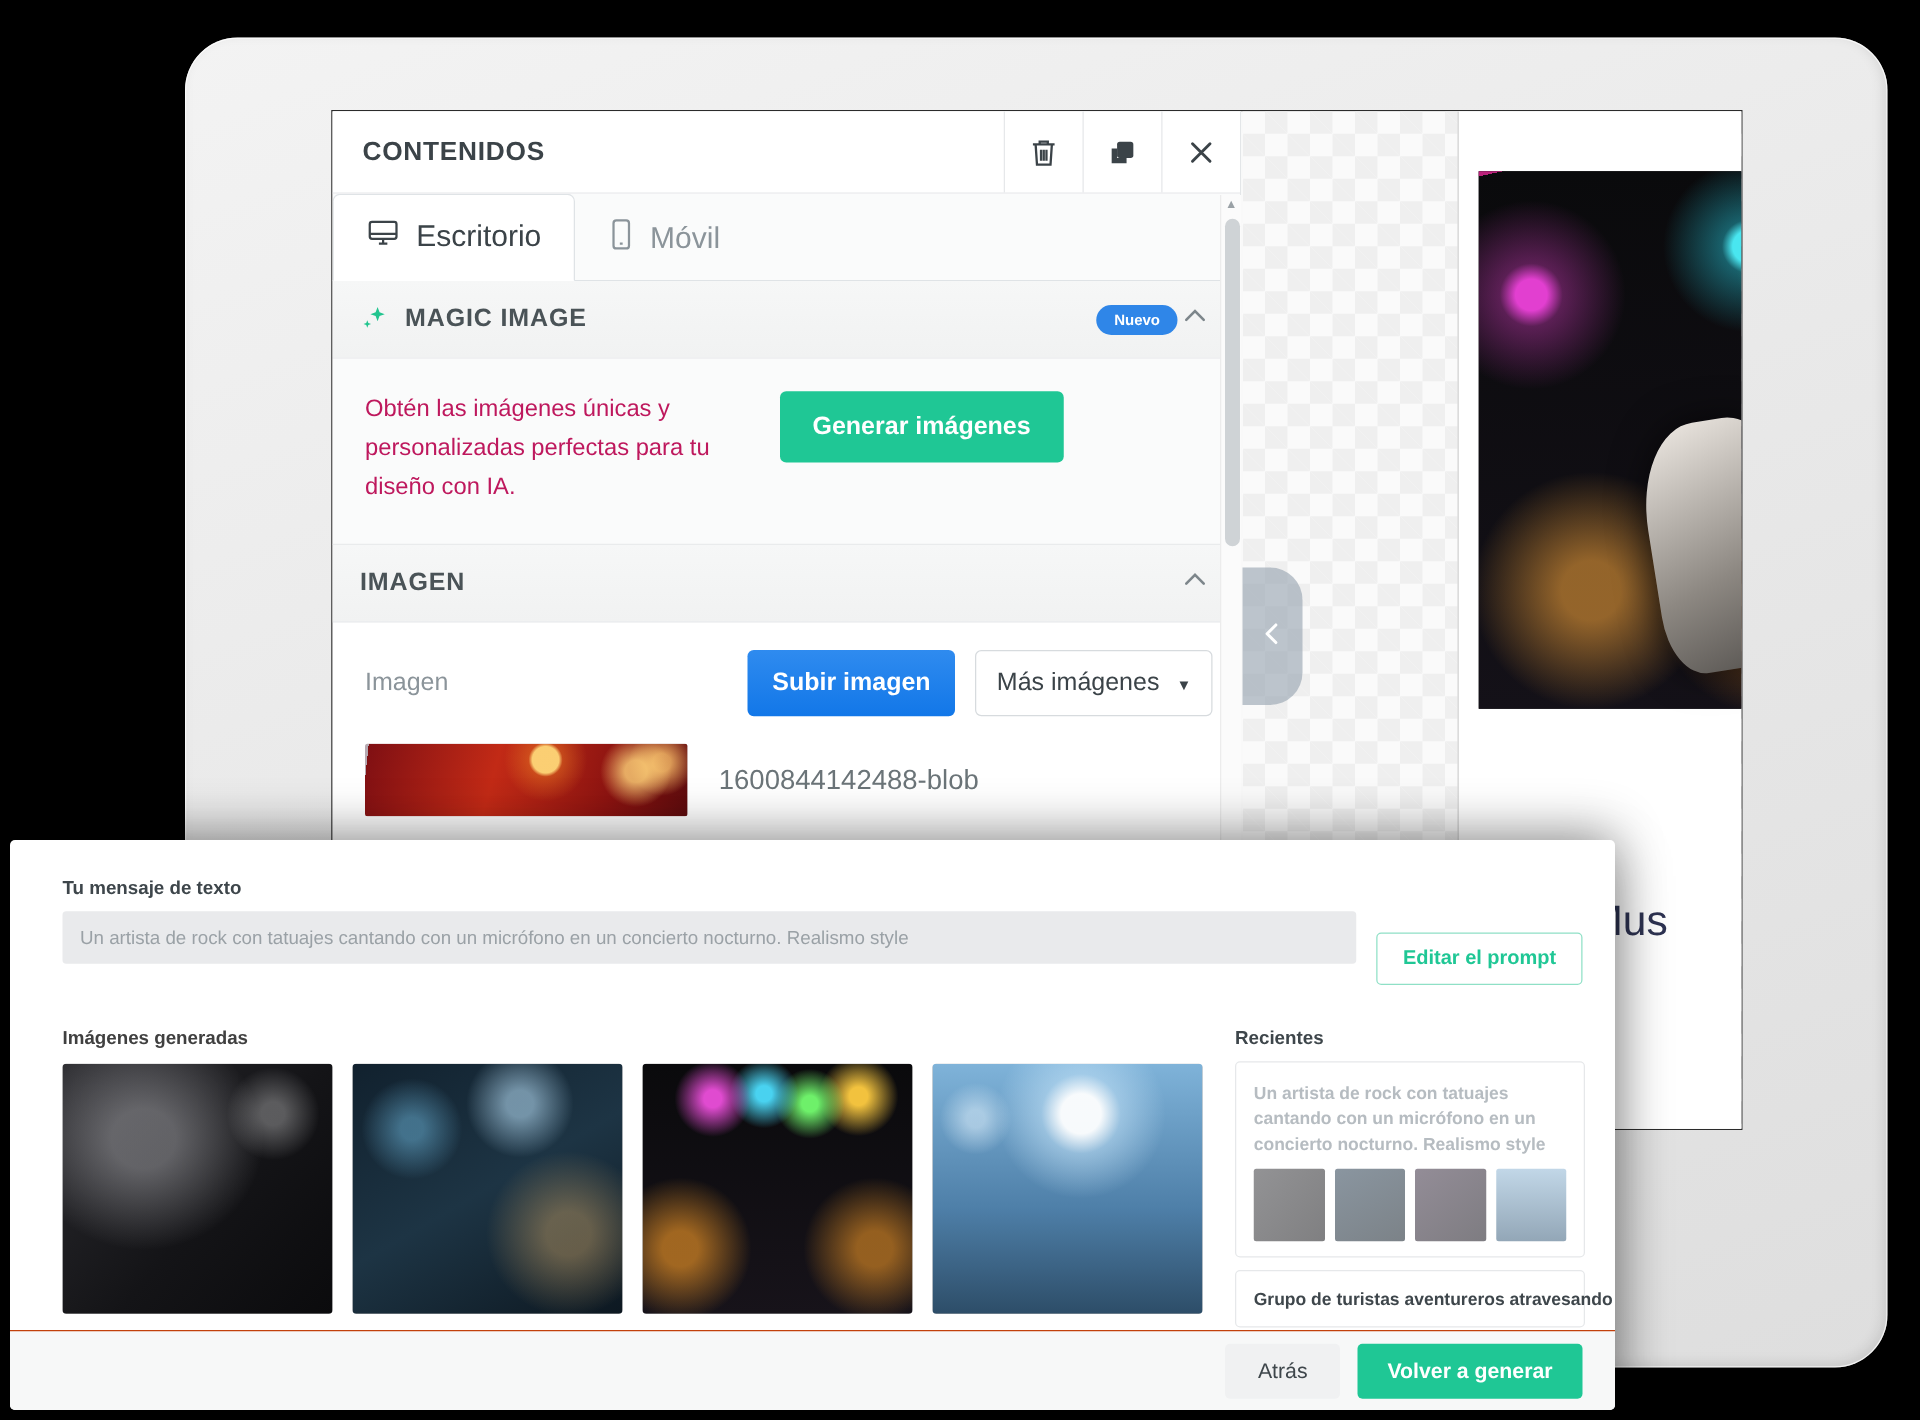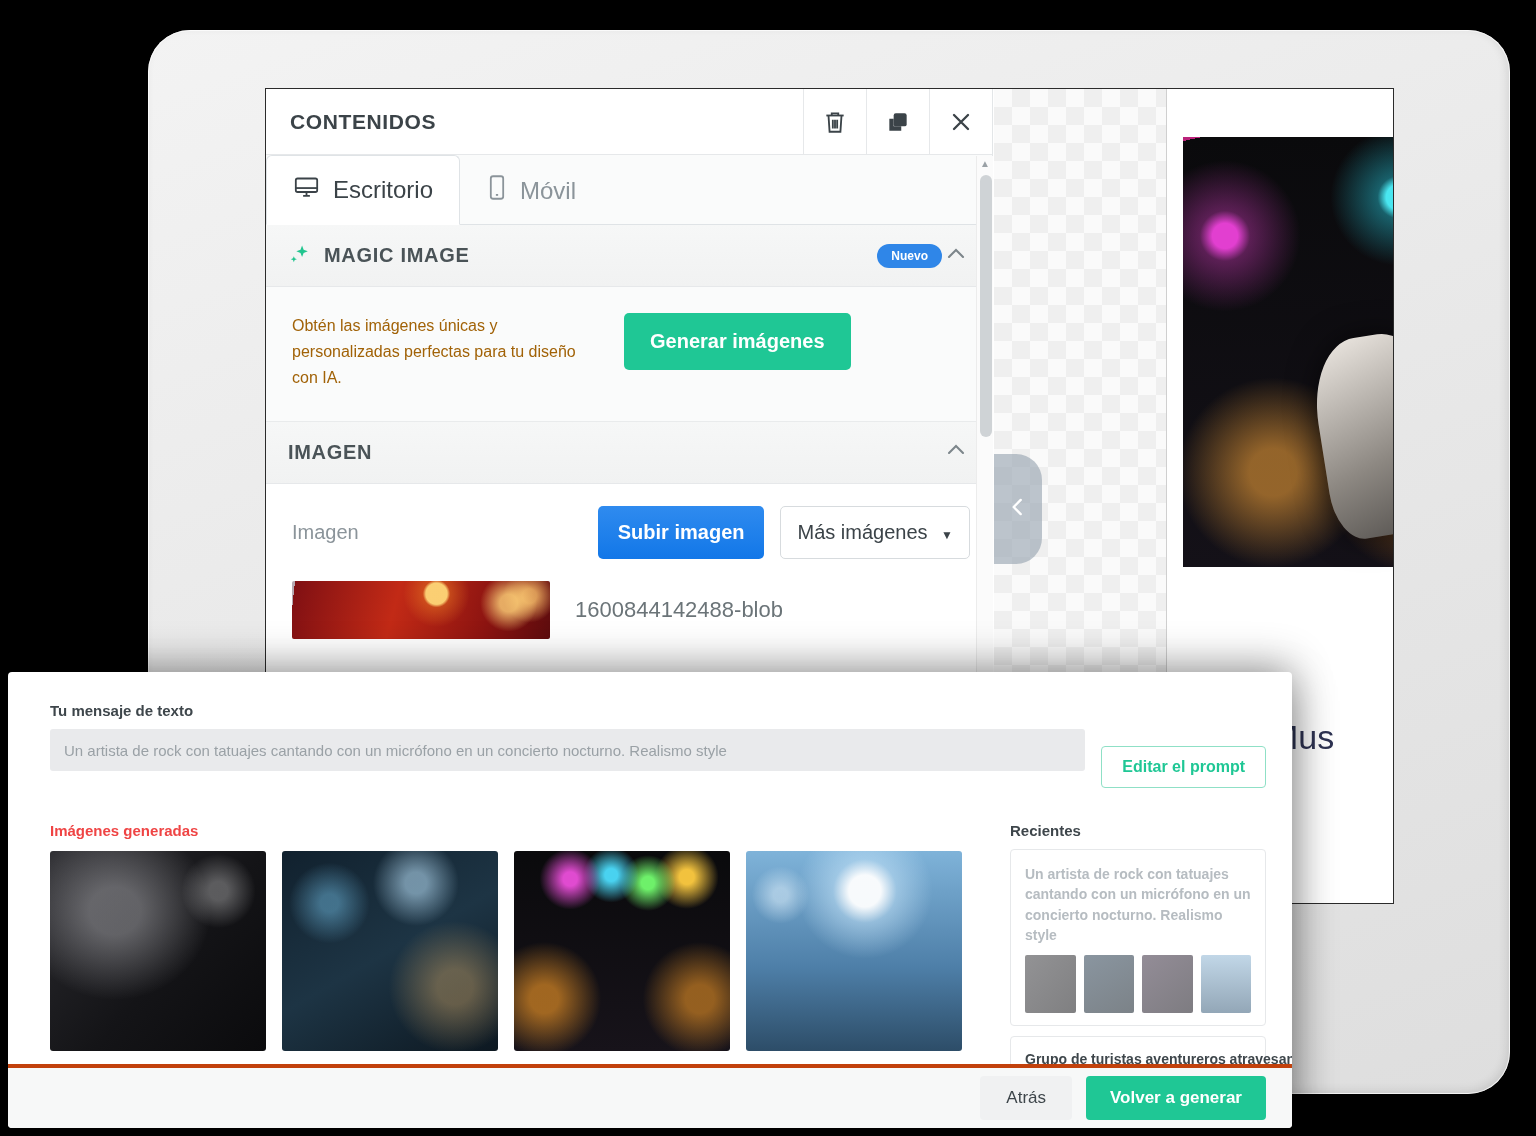--- a/index.html
+++ b/index.html
@@ -91,21 +91,21 @@
     padding: 5px 14px; border-radius: 12px; margin-left: 14px;
   }
   .chev { color:#7d868b; }
 
   
   .magic-body {
     display:flex; align-items:flex-start; gap:20px;
     padding: 26px 22px 30px 26px; background:#fafbfb;
     border-bottom:1px solid #e9ebec;
   }
-  .magic-desc { font-size: 16px; line-height: 1.62; color: #a16207; width: 312px; }
+  .magic-desc { font-size: 19px; line-height: 1.62; color: #be185d; width: 312px; }
   .btn-green {
     background:#1fc795; color:#fff; border:none; border-radius:5px;
     font-size:20px; font-weight:bold; padding: 17px 26px; cursor:pointer;
     font-family:"Liberation Sans", sans-serif;
   }
 
   
   .imagen-row { display:flex; align-items:center; padding: 22px 22px 14px 26px; gap: 16px; }
   .imagen-label { font-size:20px; color:#8b949a; flex:1; }
   .btn-blue {
@@ -216,21 +216,21 @@
     flex:1; background:#e9eaec; border:none; border-radius:3px;
     padding: 0 14px; height: 42px; font-size: 15px; color:#9aa1a6;
     font-family:"Liberation Sans", sans-serif;
   }
   .btn-ghost-green {
     background:#fff; color:#1fc795; border:1px solid #8fe0c6; border-radius:4px;
     font-size:16px; font-weight:bold; padding: 0 20px; height:42px; cursor:pointer;
     white-space:nowrap; font-family:"Liberation Sans", sans-serif;margin-top:17px;
   }
 
-  .gen-label { font-size:15px; font-weight:bold; color:#ef4444; margin-top: 30px; }
+  .gen-label { font-size:15px; font-weight:bold; color:#404040; margin-top: 30px; }
 
   .content-cols { display:flex; gap: 26px; margin-top: 12px; }
   .gen-grid { display:flex; gap: 16px; flex: 1; }
   .gen-thumb {
     width: 216px; height: 200px; border-radius:3px; overflow:hidden;
     background:#151515; cursor:pointer; position:relative;
   }
   .g1 {
     background-image:
       radial-gradient(circle at 78% 20%, rgba(255,255,255,.30) 0 4%, transparent 16%),
@@ -254,41 +254,41 @@
       radial-gradient(circle at 86% 74%, rgba(255,160,40,.55) 0 6%, transparent 24%),
       linear-gradient(#0a0a0c,#17131a);
   }
   .g4 {
     background-image:
       radial-gradient(circle at 55% 20%, rgba(255,255,255,.95) 0 8%, rgba(200,230,250,.5) 16%, transparent 34%),
       radial-gradient(circle at 16% 22%, rgba(230,245,255,.5) 0 3%, transparent 12%),
       linear-gradient(#7fb3d9 0%,#4e7fa8 58%,#2d4d68 100%);
   }
 
-  .recent-col { width: 256px; }
+  .recent-col { width: 280px; }
   .recent-title { font-size:15px; font-weight:bold; color:#3e464b; }
   .recent-card {
     border:1px solid #e6e8ea; border-radius:4px; padding: 14px 14px 12px 14px;
     margin-top: 10px; cursor:pointer;
   }
   .recent-prompt {
     font-size: 14px; font-weight:bold; line-height:1.45; color:#b6bcc1;
   }
   .recent-thumbs { display:flex; gap: 8px; margin-top: 10px; }
   .rthumb { width: 58px; height: 58px; border-radius:2px; opacity:.55; }
   .r1 { background: linear-gradient(130deg,#3a3a3e,#17171a); }
   .r2 { background: linear-gradient(150deg,#2a3f52,#101c26); }
   .r3 { background: linear-gradient(140deg,#3b2f42,#14111a); }
   .r4 { background: linear-gradient(180deg,#8fb6d4,#3a5e7c); }
   .recent-card2 { border:1px solid #e6e8ea; border-radius:4px; padding: 14px; margin-top: 10px; cursor:pointer; }
   .recent-prompt2 { font-size:14px; font-weight:bold; color:#3e464b; white-space:nowrap; }
 
   .modal-foot {
     position:absolute; left:0; right:0; bottom:0; height: 64px;
-    background:#f7f8f8; border-top:4px solid #c2410c;
+    background:#f7f8f8; border-top:1px solid #c2410c;
     display:flex; align-items:center; justify-content:flex-end; gap: 14px;
     padding-right: 26px;
   }
   .btn-grey {
     background:#f0f1f2; color:#3e464b; border:none; border-radius:4px;
     font-size:17px; padding: 12px 26px; cursor:pointer;
     font-family:"Liberation Sans", sans-serif;
   }
   .btn-green-sm {
     background:#1fc795; color:#fff; border:none; border-radius:4px;

